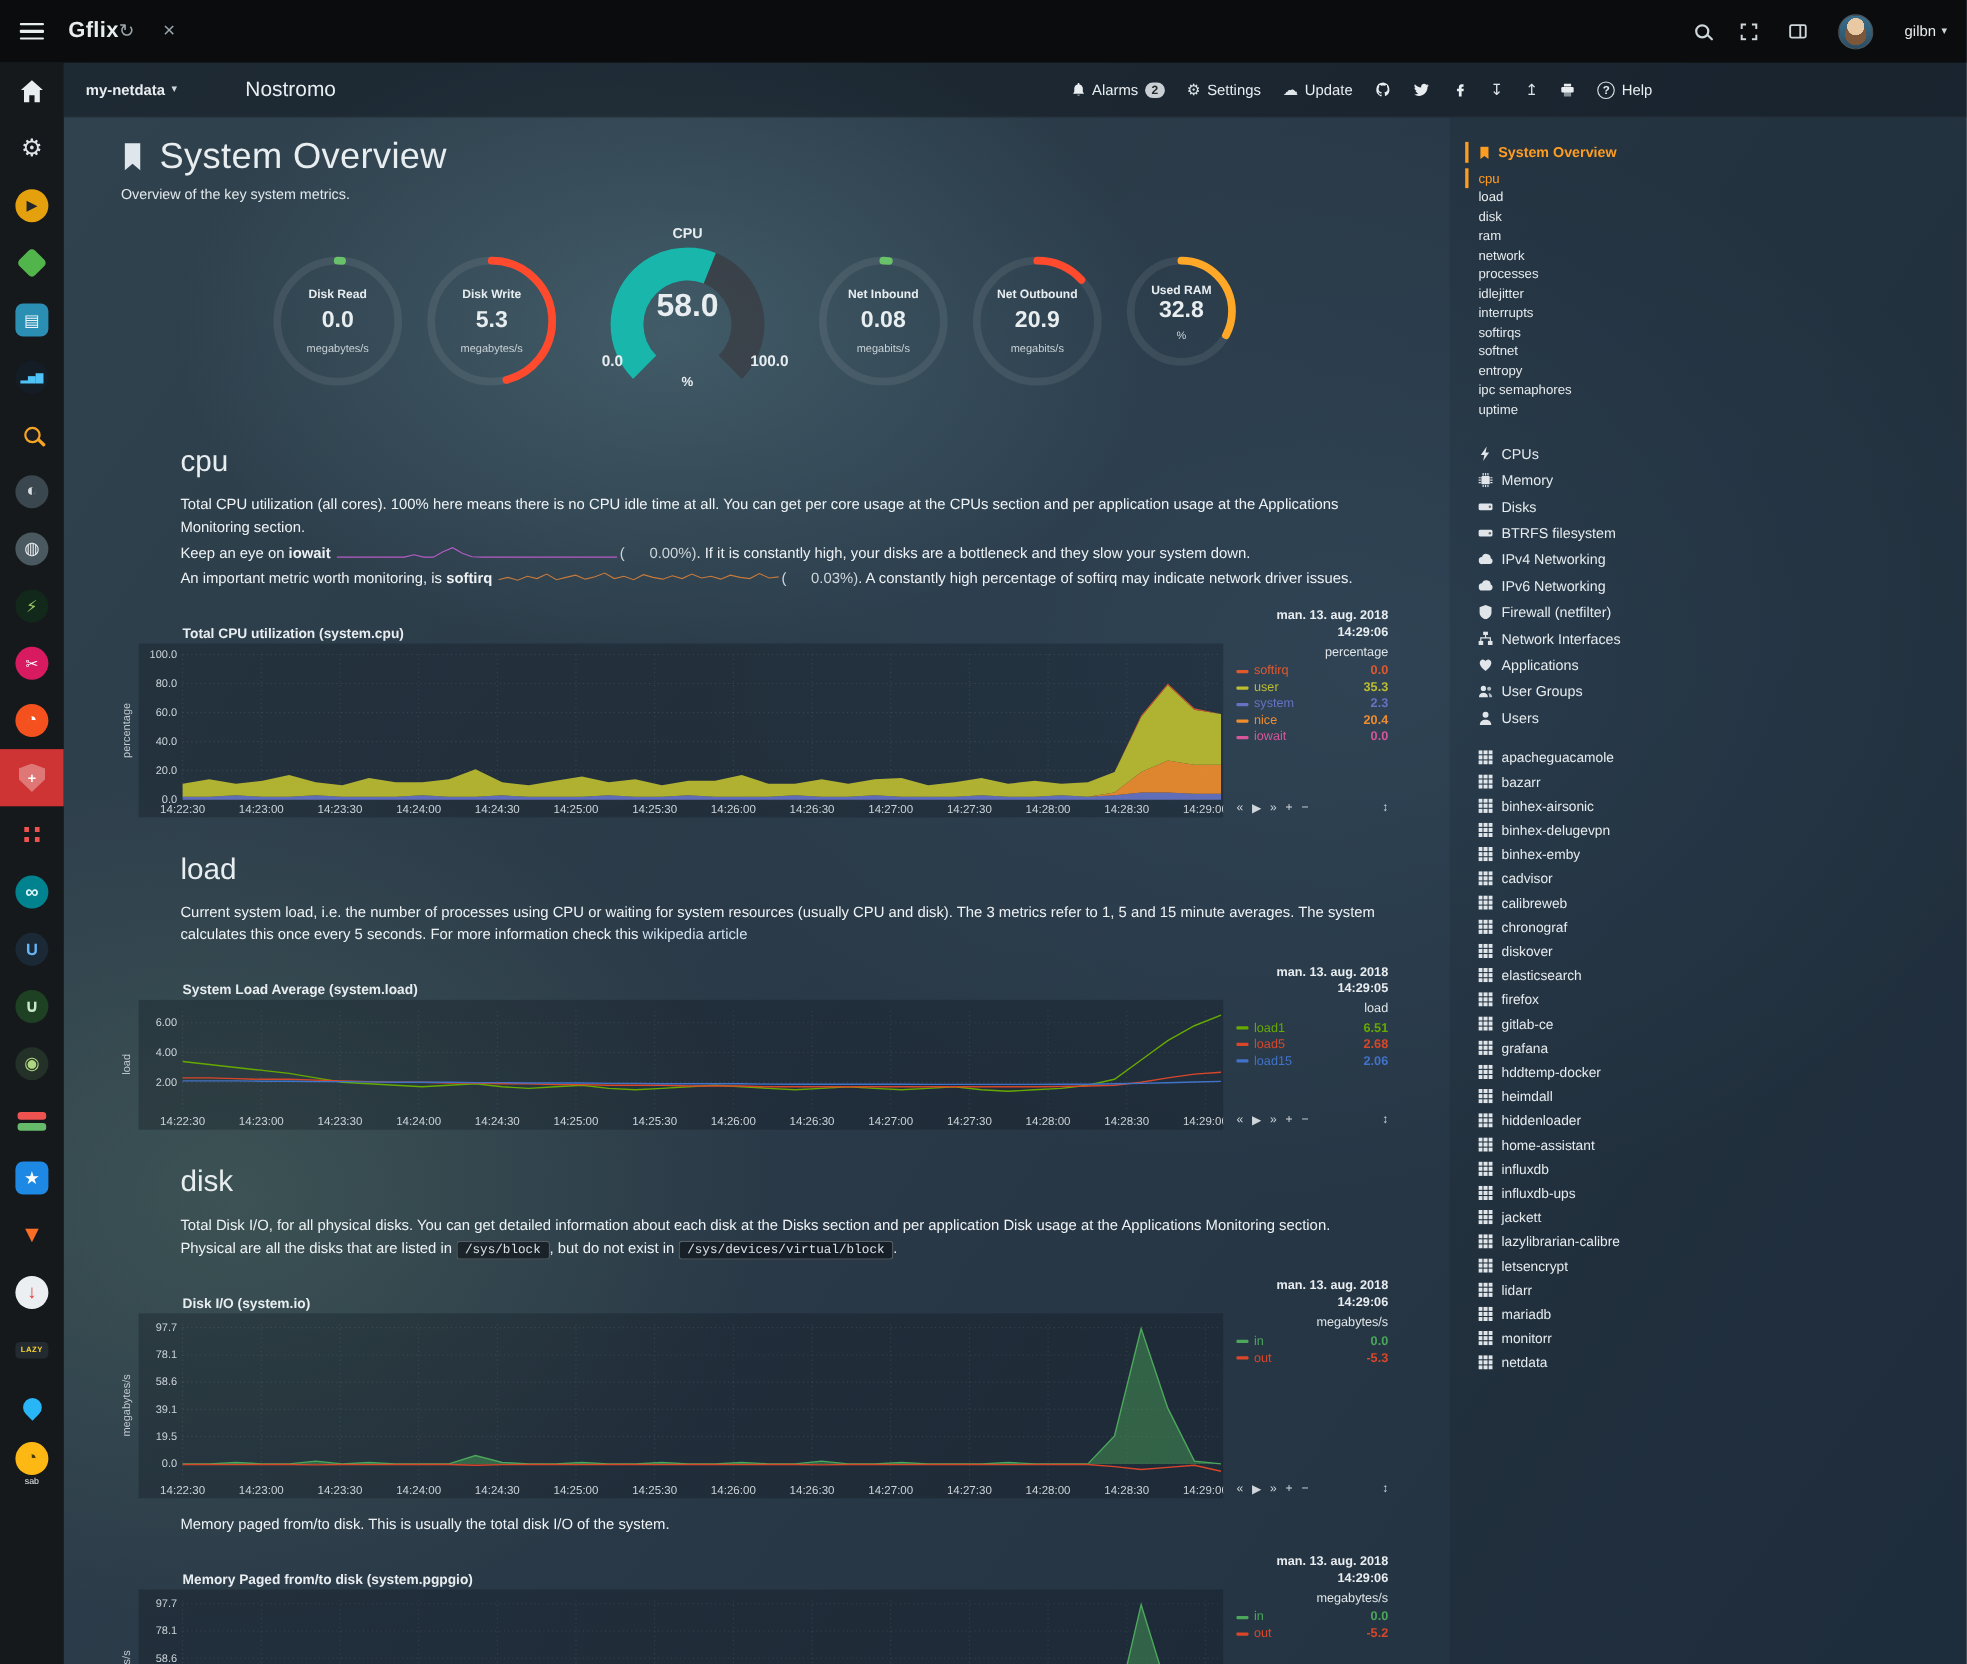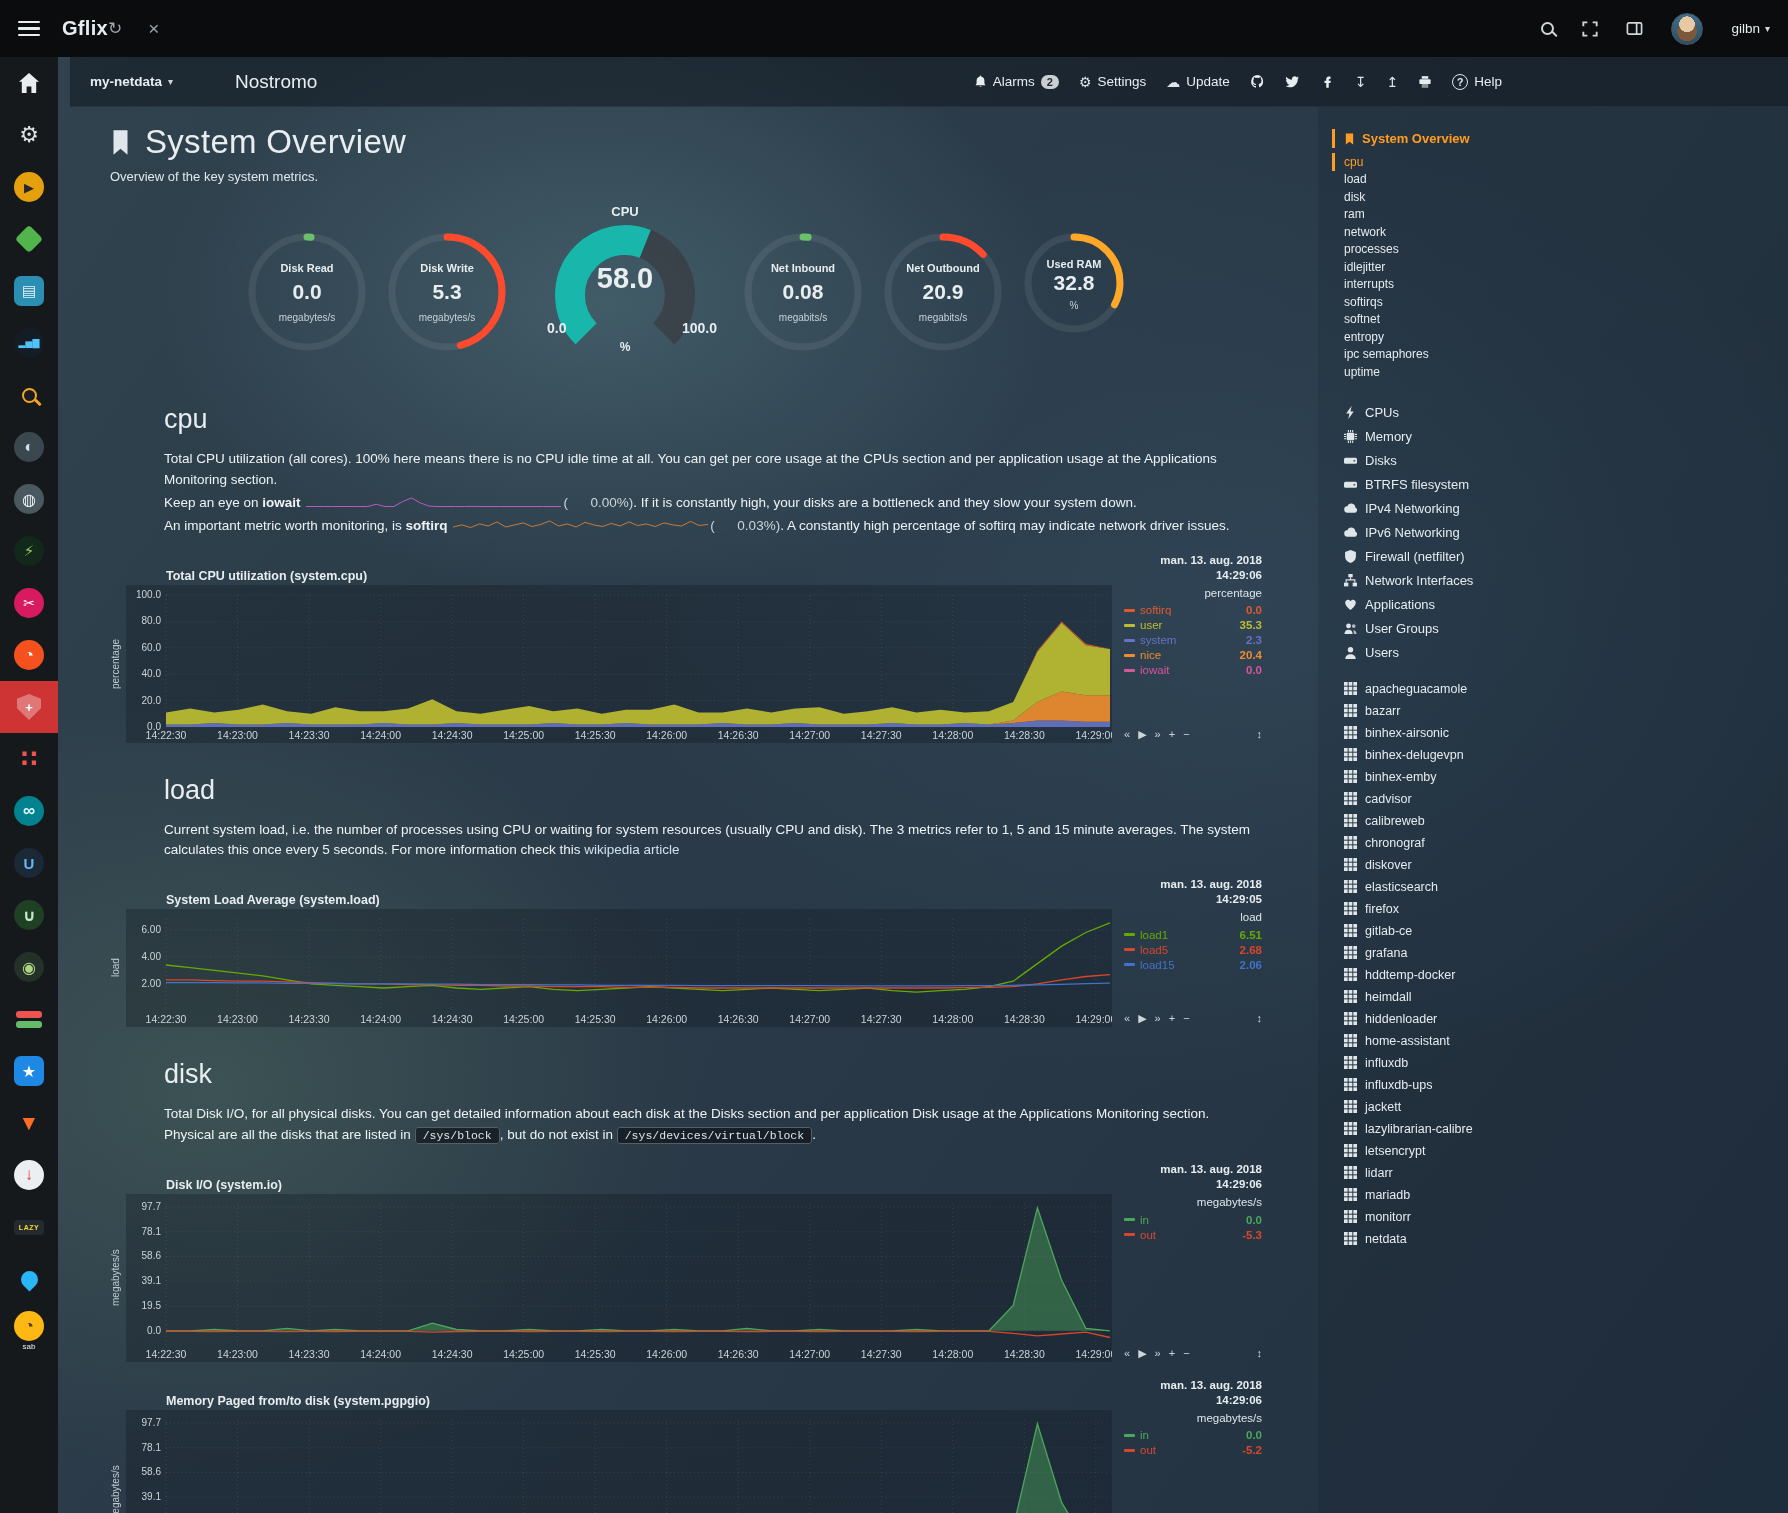--- a/index.html
+++ b/index.html
@@ -40,21 +40,21 @@
   .sb-shield { width:24px; height:26px; clip-path:polygon(50% 0,100% 18%,100% 55%,50% 100%,0 55%,0 18%); display:flex; align-items:center; justify-content:center; font-size:13px; font-weight:700; }
   .sb-pill2 { display:flex; flex-direction:column; gap:3px; }
   .sb-pill2 i { width:26px; height:7px; border-radius:3px; display:block; }
   .sb-badge { font-size:7px; font-weight:700; letter-spacing:.5px; padding:4px 5px; border-radius:4px; }
   .sb-drop { width:17px; height:17px; border-radius:50% 50% 50% 0; transform:rotate(-45deg); display:block; }
   .sb-mag { position:relative; width:15px; height:15px; border:2.5px solid; border-radius:50%; display:block; }
   .sb-mag i { position:absolute; width:8px; height:2.5px; right:-7px; bottom:-3px; transform:rotate(45deg); border-radius:1px; display:block; }
   .sbsvg { width:24px; height:24px; }
   .sb-cap { font-size:8px; color:#e8edf0; margin-top:1px; }
   
-  #mainwrap { position:absolute; left:58px; top:57px; right:0; bottom:0;padding-left:12px; }
+  #mainwrap { position:absolute; left:58px; top:57px; right:0; bottom:0; }
   #ndnav { height:50px; background:rgba(8,14,20,.45); border-bottom:1px solid rgba(255,255,255,.05); display:flex; align-items:center;
     padding:0 286px 0 20px; position:relative; z-index:5; }
   .nd-server { font-size:13.5px; font-weight:700; display:flex; gap:6px; align-items:center; cursor:pointer; }
   .nd-brand { font-size:19px; margin-left:62px; font-weight:400; }
   .nd-right { margin-left:auto; display:flex; align-items:center; gap:20px; font-size:13.5px; }
   .nd-link { display:flex; align-items:center; gap:6px; cursor:pointer; color:#e8edf0; }
   .nd-glyph { font-size:14px; color:#dfe5e8; }
   .badge { background:#c9cfd3; color:#22282c; font-size:11px; font-weight:700; border-radius:9px; padding:1px 6px; }
   .qcirc { width:16px; height:16px; border:1.5px solid #dfe5e8; border-radius:50%; display:inline-flex; align-items:center; justify-content:center; font-size:10.5px; font-weight:700; }
   
@@ -597,20 +597,21 @@
                 <span class="tbtn">«</span>
                 <span class="tbtn">▶</span>
                 <span class="tbtn">»</span>
                 <span class="tbtn">+</span>
                 <span class="tbtn">−</span>
                 <span class="tbtn grip">↕</span>
               </div>
             </div>
           </div>
       </div>
+      <div class="sec-text">Memory paged from/to disk. This is usually the total disk I/O of the system.</div>
       <div class="chart">
         <div class="chart-head">
             <span class="chart-title">Memory Paged from/to disk (system.pgpgio)</span>
             <span class="chart-date">man. 13. aug. 2018<br>14:29:06</span>
           </div>
         <div class="chart-body">
             <div class="ylab">megabytes/s</div>
             <svg class="plot" height="168" viewBox="0 0 986 168">
               <line class="vg" x1="40" y1="10" x2="40" y2="152"></line>
               <text class="xt" x="40" y="164">14:22:30</text>

